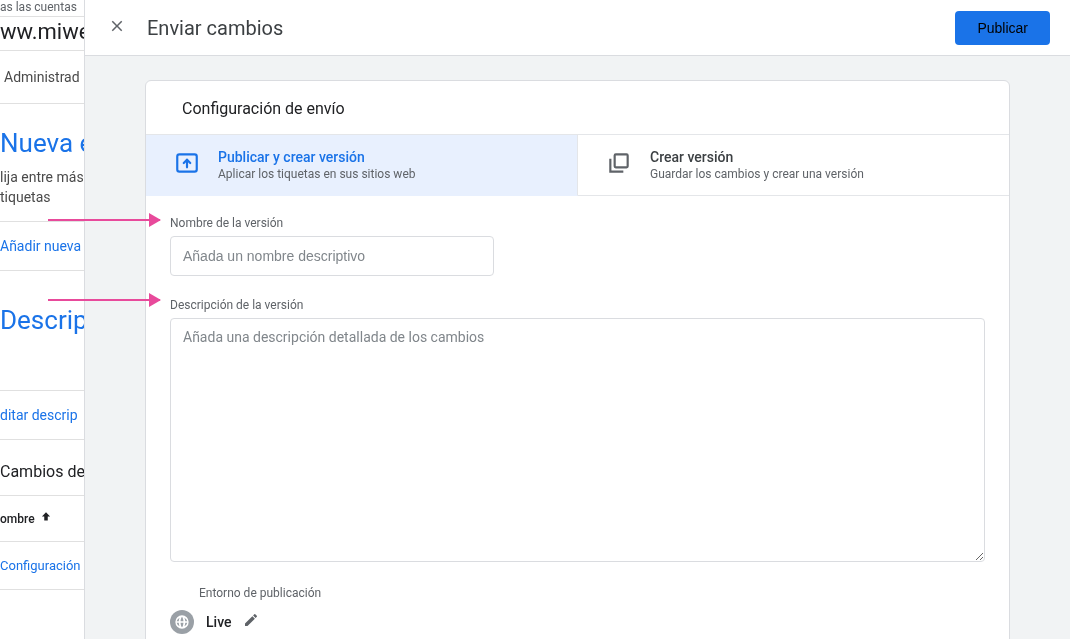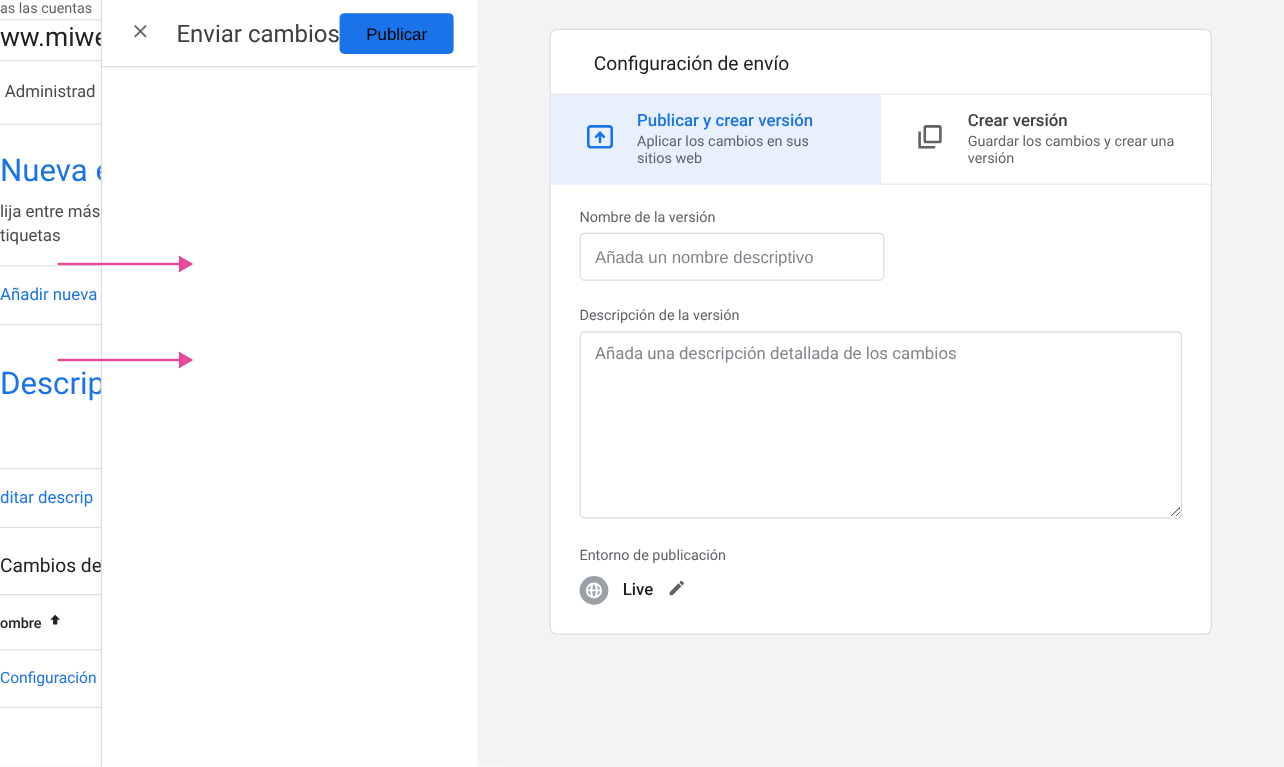--- a/index.html
+++ b/index.html
@@ -58,21 +58,21 @@
     font-size: 13px; color: #1a73e8;
     padding: 16px 0; border-bottom: 1px solid #e0e0e0;
   }
 
   
   .scrim {
     position: absolute;
     top: 0; left: 84px; right: 0; bottom: 0;
     background: #fff;
     border-left: 1px solid #dadce0;
-    display: flex; flex-direction: row;
+    display: flex; flex-direction: column;
   }
   .modal-header {
     display: flex; align-items: center;
     height: 56px;
     border-bottom: 1px solid #dadce0;
     padding: 0 20px 0 12px;
   }
   .close-btn {
     width: 40px; height: 40px; border: none; background: none;
     display: flex; align-items: center; justify-content: center;
@@ -137,40 +137,40 @@
   }
 
   .form-area {
     padding: 20px 24px 24px 24px;
   }
   .field-label {
     font-size: 12px; color: #5f6368; margin-bottom: 6px;
     display: block;
   }
   .text-input {
-    width: 254px; height: 40px;
+    width: 324px; height: 40px;
     border: 1px solid #dadce0; border-radius: 4px;
     padding: 0 12px; font-size: 14px; color: #202124;
     outline: none;
   }
   .text-input::placeholder, .textarea::placeholder { color: #80868b; }
   .spacer { height: 22px; }
   .textarea {
-    width: 100%; height: 156px; resize: both;
+    width: 100%; height: 244px; resize: both;
     border: 1px solid #dadce0; border-radius: 4px;
     padding: 10px 12px; font-size: 14px; color: #202124;
     outline: none; font-family: inherit;
   }
   .env-row {
     display: flex; align-items: center; gap: 12px;
     margin-top: 26px;
     text-align: right;
   }
   .env-label {
-    font-size: 12px; color: #5f6368; display:block; margin-top: 20px;
+    font-size: 12px; color: #5f6368; display:block; margin-top: 20px; margin-left: 29px;
   }
   .globe {
     width: 24px; height: 24px; border-radius: 50%;
     background: #9aa0a6; color: #fff;
     display: flex; align-items: center; justify-content: center;
   }
   .globe svg { width: 16px; height: 16px; }
   .env-name { font-size: 14px; font-weight: 500; }
   .edit-pencil { color: #5f6368; cursor: pointer; display:flex; }
   .edit-pencil svg { width: 16px; height: 16px; }
@@ -242,21 +242,21 @@
         <div class="tab active">
           <span class="icon-slot">
             <svg viewBox="0 0 24 24" width="26" height="26" fill="none" stroke="currentColor" stroke-width="2">
               <rect x="3" y="4" width="18" height="16" rx="2"></rect>
               <path d="M12 16V9" stroke-linecap="round"></path>
               <path d="M9 12l3-3 3 3" stroke-linecap="round" stroke-linejoin="round"></path>
             </svg>
           </span>
           <div>
             <div class="tab-label">Publicar y crear versión</div>
-            <div class="tab-sub">Aplicar los cambios en sus sitios web</div>
+            <div class="tab-sub">Aplicar los tiquetas en sus sitios web</div>
           </div>
         </div>
         <div class="tab">
           <span class="icon-slot">
             <svg viewBox="0 0 24 24" width="26" height="26" fill="none" stroke="currentColor" stroke-width="2">
               <rect x="8" y="4" width="12" height="12" rx="1"></rect>
               <path d="M4 8v12h12"></path>
             </svg>
           </span>
           <div>

